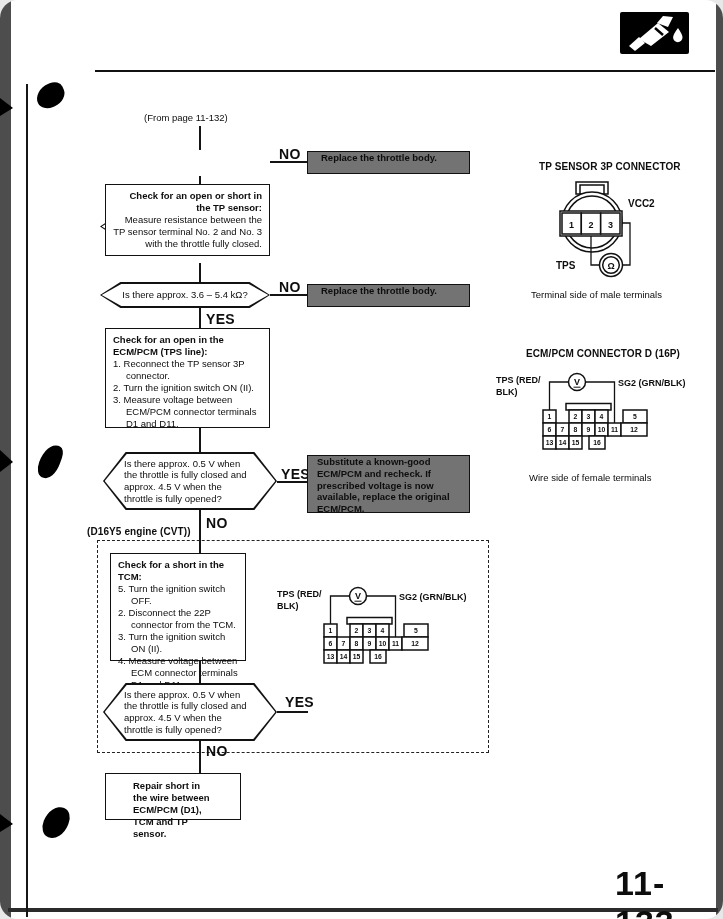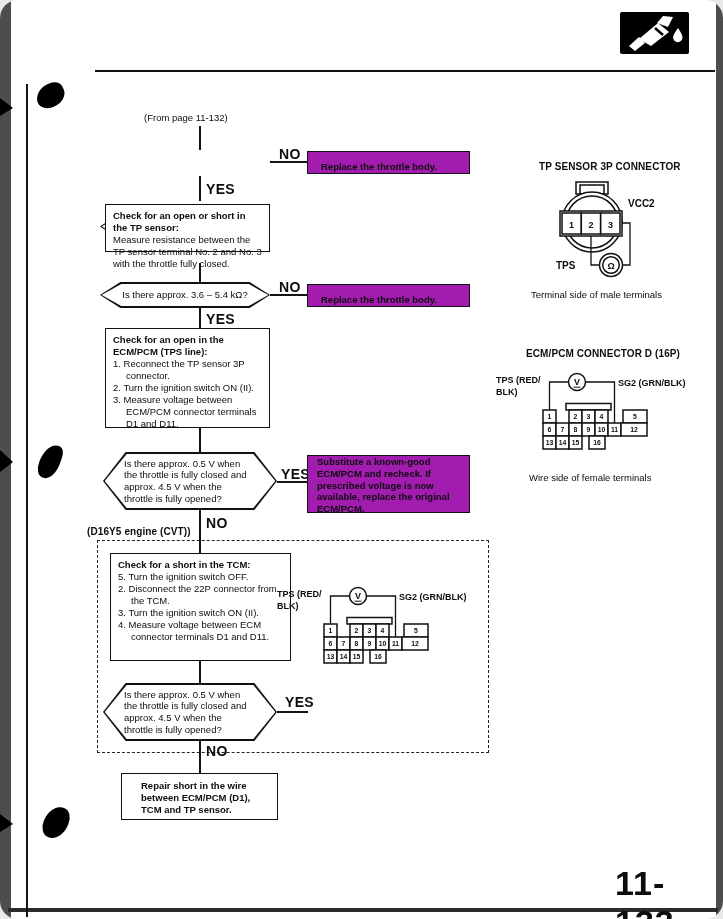--- a/index.html
+++ b/index.html
@@ -10,22 +10,22 @@
   .crease{position:absolute;left:26px;top:84px;width:2px;height:833px;background:#161616;}
   .blob{position:absolute;background:#000;}
   .wedge{position:absolute;left:0;width:13px;background:#000;clip-path:polygon(0 0,100% 55%,0 100%);}
   .botline{position:absolute;left:8px;top:908px;width:710px;height:4px;background:#2b2b2b;}
   .rule{position:absolute;left:95px;top:70px;width:620px;height:2.2px;background:#111;}
   
   .ln{position:absolute;background:#141414;}
   
   .pbox{position:absolute;border:1.7px solid #111;background:#fff;font-size:9.5px;line-height:12px;
         padding:5px 7px;box-sizing:border-box;}
-  .abox{position:absolute;border:1.7px solid #111;background:#a21caf;font-size:9.5px;font-weight:700;
-        display:flex;align-items:flex-end;padding-left:13px;box-sizing:border-box;line-height:11.8px;}
+  .abox{position:absolute;border:1.7px solid #111;background:#737373;font-size:9.5px;font-weight:700;
+        display:flex;align-items:flex-start;padding-left:13px;box-sizing:border-box;line-height:11.8px;}
   .bold{font-weight:700;}
   .li{padding-left:13px;text-indent:-13px;}
   
   .hex{position:absolute;}
   .hexfill,.hexin{position:absolute;}
   .hexfill{inset:0;background:#111;}
   .hexin{inset:1.7px;background:#fff;}
   .hex.small .hexfill,.hex.small .hexin{clip-path:polygon(0% 50%,12% 0%,88% 0%,100% 50%,88% 100%,12% 100%);}
   .hex.big .hexfill,.hex.big .hexin{clip-path:polygon(0% 50%,13% 0%,87% 0%,100% 50%,87% 100%,13% 100%);}
   .hextext{position:absolute;inset:0;display:flex;align-items:center;justify-content:center;
@@ -92,21 +92,21 @@
     <div class="hexfill"></div>
       <div class="hexin"></div>
     <div class="hextext">Is there approx. 0.5 – 0.9 kΩ?</div>
   </div>
   <div class="yn" style="left:279px;top:146px;">NO</div>
   <div class="abox" style="left:307px;top:151px;width:163px;height:23px;">
     <span>Replace the throttle body.</span>
   </div>
   <div class="yn" style="left:206px;top:181px;">YES</div>
 
-  <div class="pbox" style="left:105px;top:204px;width:165px;height:48px;">
+  <div class="pbox" style="left:105px;top:184px;width:165px;height:72px;text-align:right;">
     <div class="bold">Check for an open or short in the TP sensor:</div>
     <div>Measure resistance between the TP sensor terminal No. 2 and No. 3 with the throttle fully closed.</div>
   </div>
 
   <div class="hex small" style="left:100px;top:282px;width:170px;height:26px;">
     <div class="hexfill"></div>
       <div class="hexin"></div>
     <div class="hextext">Is there approx. 3.6 – 5.4 kΩ?</div>
   </div>
   <div class="yn" style="left:279px;top:279px;">NO</div>
@@ -129,21 +129,21 @@
   </div>
   <div class="yn" style="left:281px;top:466px;">YES</div>
   <div class="abox" style="left:307px;top:455px;width:163px;height:58px;padding:0 9px;display:block;">
     <span>Substitute a known-good ECM/PCM and recheck. If prescribed voltage is now available, replace the original ECM/PCM.</span>
   </div>
   <div class="yn" style="left:206px;top:515px;">NO</div>
 
   <div class="ttl" style="left:87px;top:526px;">(D16Y5 engine (CVT))</div>
   <div class="dashbox" style="left:97px;top:540px;width:390px;height:211px;"></div>
 
-  <div class="pbox" style="left:110px;top:553px;width:181px;height:108px;">
+  <div class="pbox" style="left:110px;top:553px;width:136px;height:108px;">
     <div class="bold">Check for a short in the TCM:</div>
     <div class="li">5. Turn the ignition switch OFF.</div>
     <div class="li">2. Disconnect the 22P connector from the TCM.</div>
     <div class="li">3. Turn the ignition switch ON (II).</div>
     <div class="li">4. Measure voltage between ECM connector terminals D1 and D11.</div>
   </div>
 
   <svg viewBox="0 0 200 85" style="left:276px;top:586px;width:200px;height:85px;">
     <path class="wire" d="M54.5,38 V10 H73"></path>
     <path class="wire" d="M91,10 H119.5 V51"></path>
@@ -189,21 +189,21 @@
   </svg>
 
   <div class="hex big" style="left:103px;top:683px;width:174px;height:58px;">
     <div class="hexfill"></div>
       <div class="hexin"></div>
     <div class="hextext">Is there approx. 0.5 V when the throttle is fully closed and approx. 4.5 V when the throttle is fully opened?</div>
   </div>
   <div class="yn" style="left:285px;top:694px;">YES</div>
   <div class="yn" style="left:206px;top:743px;">NO</div>
 
-  <div class="pbox bold" style="left:105px;top:773px;width:157px;height:47px;padding:6px 19px;margin-left:16px;">
+  <div class="pbox bold" style="left:105px;top:773px;width:136px;height:47px;padding:6px 27px;">
     <span>Repair short in the wire between ECM/PCM (D1), TCM and TP sensor.</span>
   </div>
 
   <div class="ttl" style="left:529px;top:161px;margin-left:10px;">TP SENSOR 3P CONNECTOR</div>
   <svg viewBox="0 0 150 112" style="left:540px;top:180px;width:150px;height:112px;">
     <rect class="shape" x="36" y="2" width="32" height="12"></rect>
     <rect class="shape" x="40" y="5" width="24" height="9"></rect>
     <circle class="shape" cx="52" cy="42" r="30"></circle>
     <circle class="shape" cx="52" cy="42" r="26"></circle>
     <path class="wire" d="M80,43 H90 V85 H82.5"></path>

